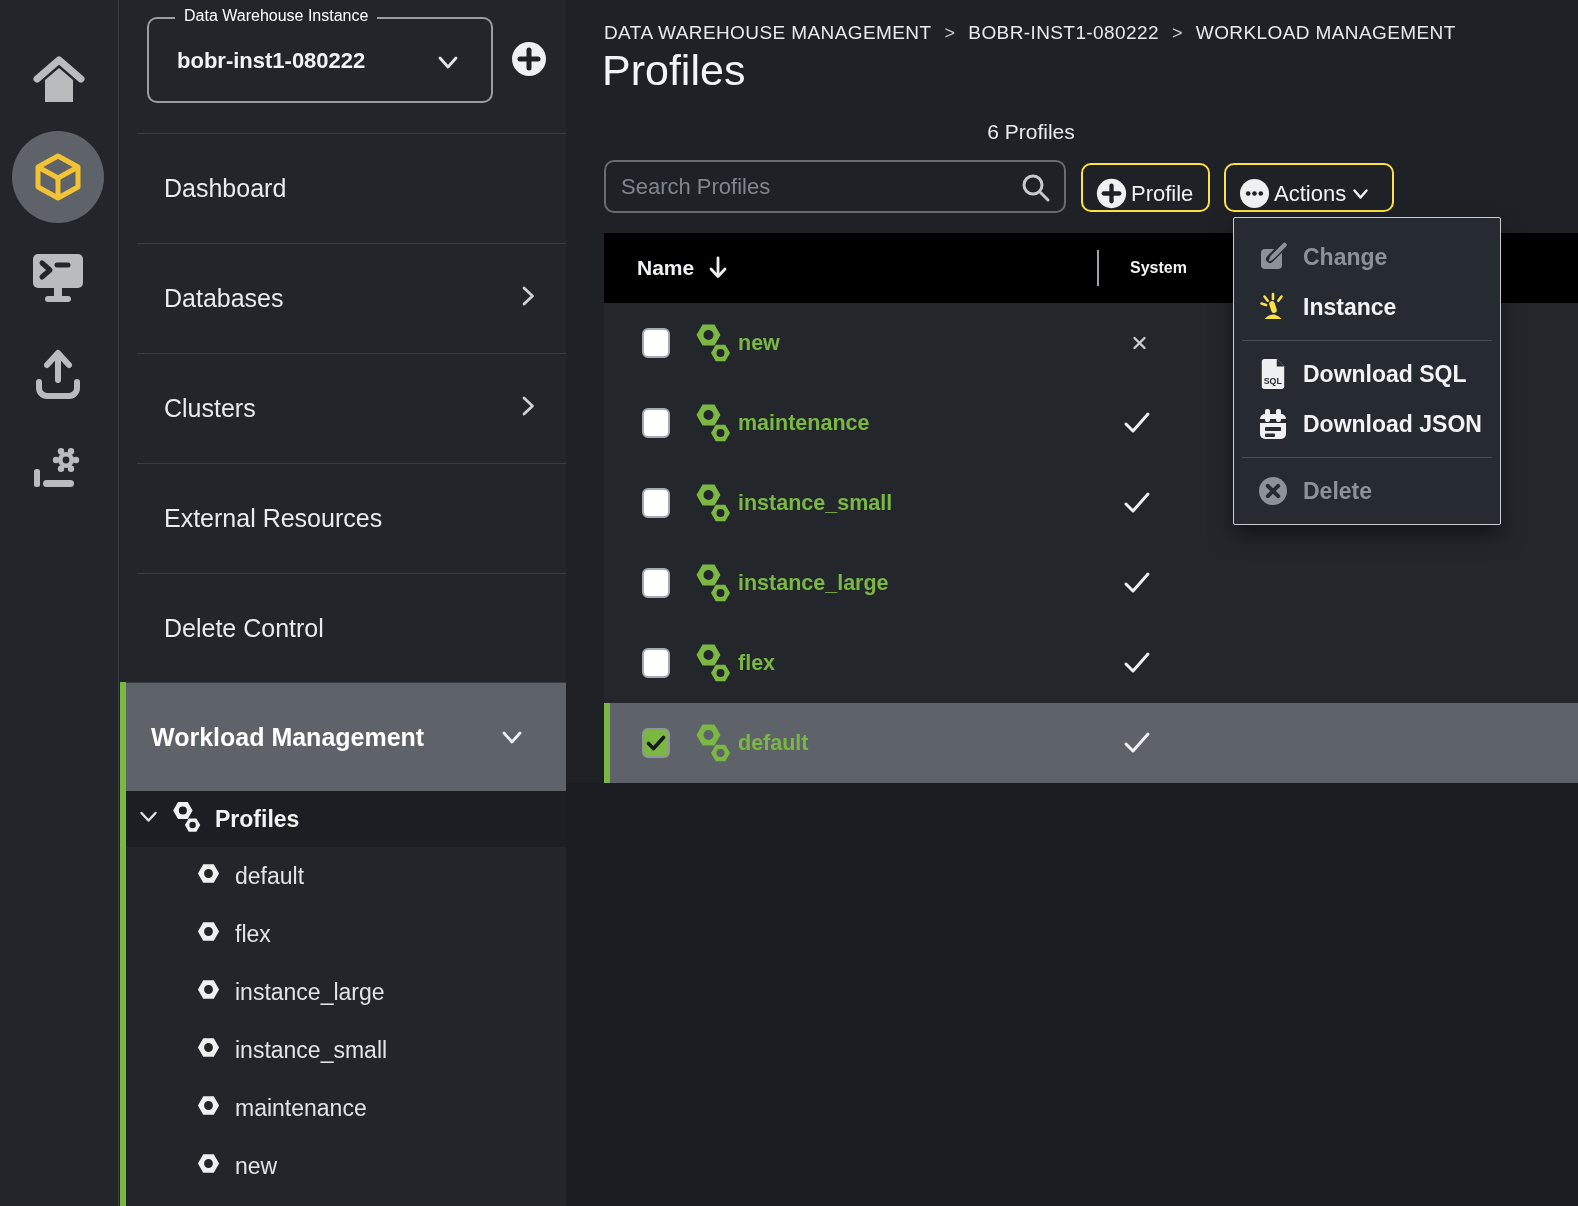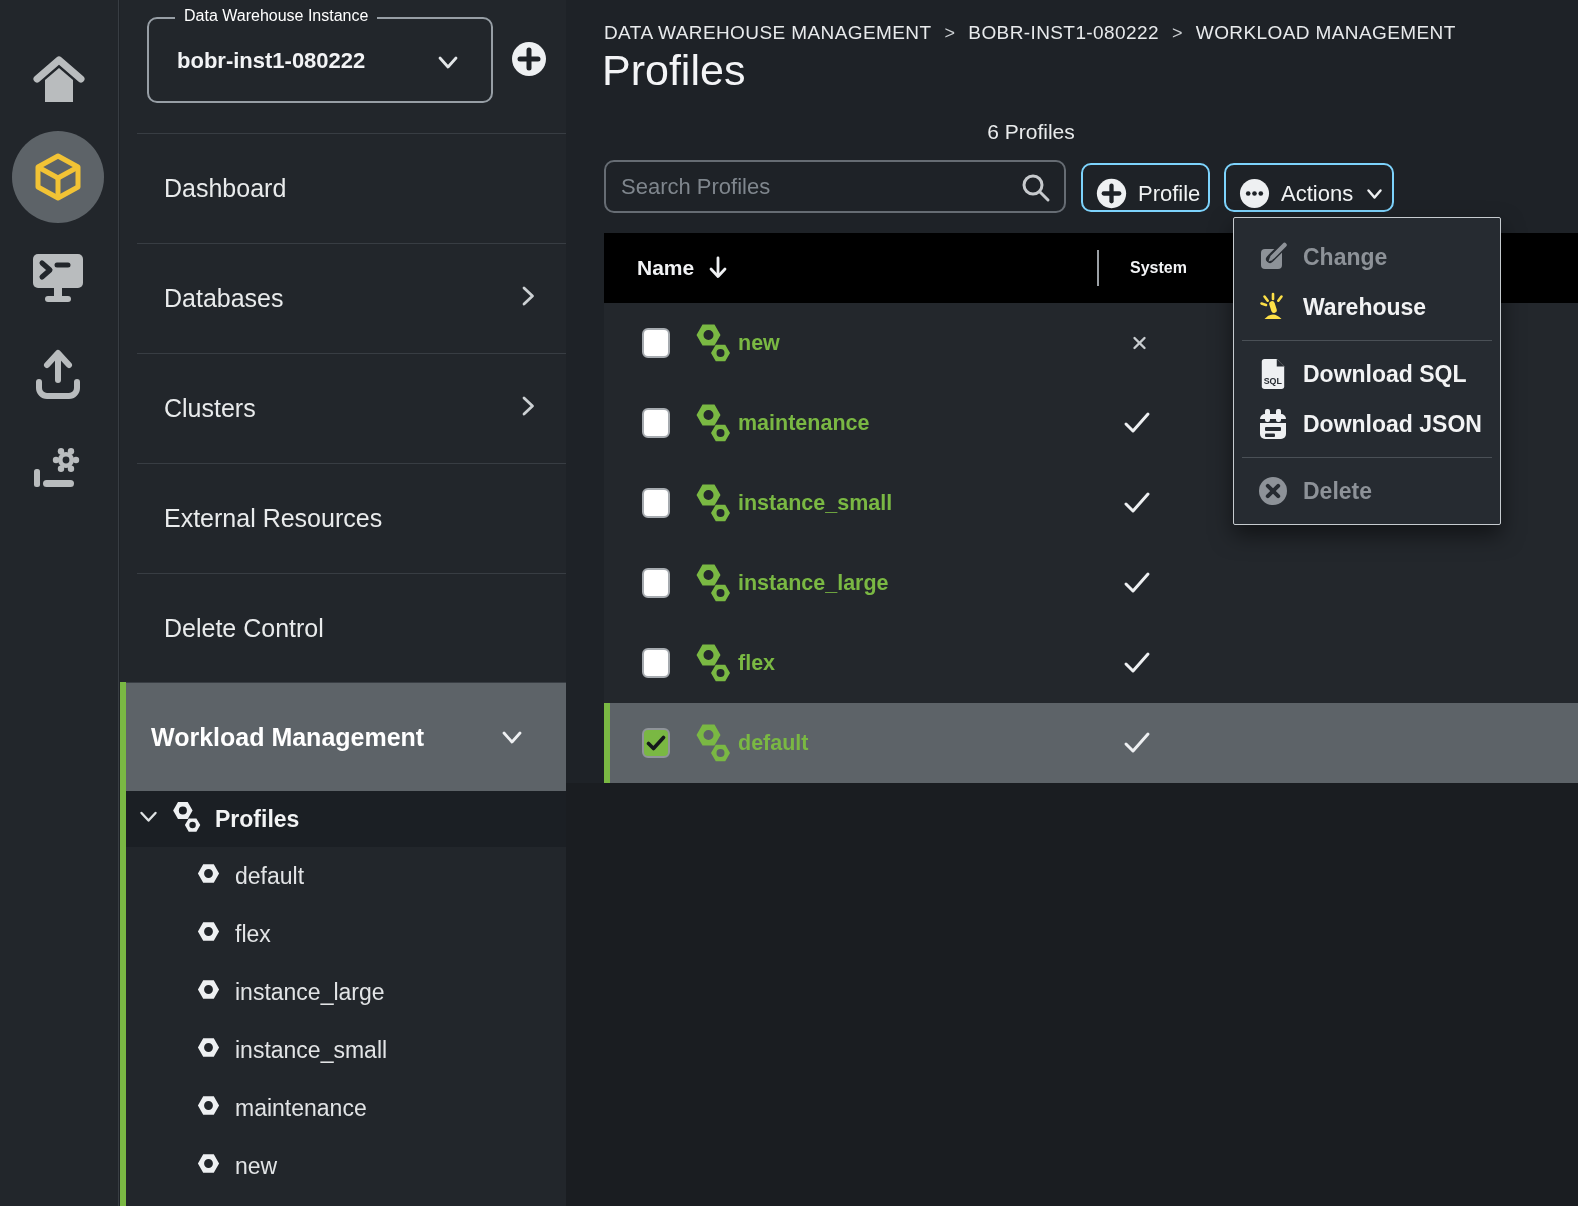--- a/index.html
+++ b/index.html
@@ -38,21 +38,21 @@
   
   .main{position:absolute;left:566px;top:0;right:0;height:100%;background:#1e2227;}
   .crumbs{position:absolute;left:38px;top:22px;display:flex;align-items:center;gap:13px;font-size:19px;letter-spacing:.4px;color:#e8eaec;white-space:nowrap;}
   .crumbs .sep{color:#ccd0d3;font-size:18px;}
   .page-title{position:absolute;left:36px;top:46px;margin:0;font-size:43px;font-weight:500;color:#f3f4f6;}
   .count{position:absolute;left:38px;top:120px;width:854px;text-align:center;font-size:21px;color:#e9ebec;}
   .search{position:absolute;left:38px;top:160px;width:462px;height:53px;border:2px solid #666c73;border-radius:10px;}
   .search input{width:100%;height:100%;background:transparent;border:none;outline:none;padding:0 56px 0 15px;font-size:22px;color:#5eead4;font-family:inherit;}
   .search input::placeholder{color:#7f868d;}
   .search-ic{position:absolute;right:12px;top:10px;}
-  .btn{position:absolute;display:flex;align-items:center;gap:11px;padding:12px 0 0 13px;background:transparent;border:2px solid #7dd3fc;border-radius:10px;font-size:22px;color:#f0f2f3;cursor:pointer;}
+  .btn{position:absolute;display:flex;align-items:center;gap:4px;padding:12px 0 0 13px;background:transparent;border:2px solid #fde047;border-radius:10px;font-size:22px;color:#f0f2f3;cursor:pointer;}
   .btn-profile{left:515px;top:163px;width:129px;height:49px;}
   .btn-actions{left:658px;top:163px;width:170px;height:49px;}
   .btn .bchev{margin-left:2px;}
 
   .thead{position:absolute;left:38px;top:233px;right:0;height:70px;background:#000;display:flex;align-items:center;}
   .th-name{margin-left:33px;font-size:21px;font-weight:700;color:#f2f3f5;}
   .sort{margin-left:13px;display:flex;}
   .col-div{position:absolute;left:493px;top:17px;width:2px;height:36px;background:#9ba0a5;}
   .th-system{position:absolute;left:526px;font-size:16px;font-weight:700;color:#f2f3f5;}
 
@@ -411,21 +411,21 @@
         <span class="mic">
           <svg width="30" height="30" viewBox="0 0 30 30">
             <line x1="15" y1="2" x2="15" y2="7" stroke="currentColor" stroke-width="2.6" stroke-linecap="round"></line>
             <line x1="6.5" y1="4.5" x2="9.7" y2="8.7" stroke="currentColor" stroke-width="2.6" stroke-linecap="round"></line>
             <line x1="23.5" y1="4.5" x2="20.3" y2="8.7" stroke="currentColor" stroke-width="2.6" stroke-linecap="round"></line>
             <line x1="3.5" y1="11.5" x2="8" y2="13" stroke="currentColor" stroke-width="2.6" stroke-linecap="round"></line>
             <rect x="12.2" y="9" width="5.6" height="12" rx="2.8" fill="currentColor" transform="rotate(-18 15 15)"></rect>
             <path d="M6.5 27 q8.5 -9 17 0 z" fill="currentColor"></path>
           </svg>
         </span>
-        <span>Warehouse</span>
+        <span>Instance</span>
       </div>
       <div class="mdiv"></div>
       <div class="mi">
         <span class="mic">
           <svg width="28" height="32" viewBox="0 0 30 34">
             <path d="M6 1 h13 l8 8 v21 a3 3 0 0 1 -3 3 h-18 a3 3 0 0 1 -3 -3 v-26 a3 3 0 0 1 3 -3 z" fill="#eef0f2"></path>
             <path d="M19 1 v8 h8 z" fill="#262b31"></path>
             <text x="5" y="28" font-size="9.5" font-weight="700" fill="#262b31" font-family="inherit">SQL</text>
           </svg>
         </span>

